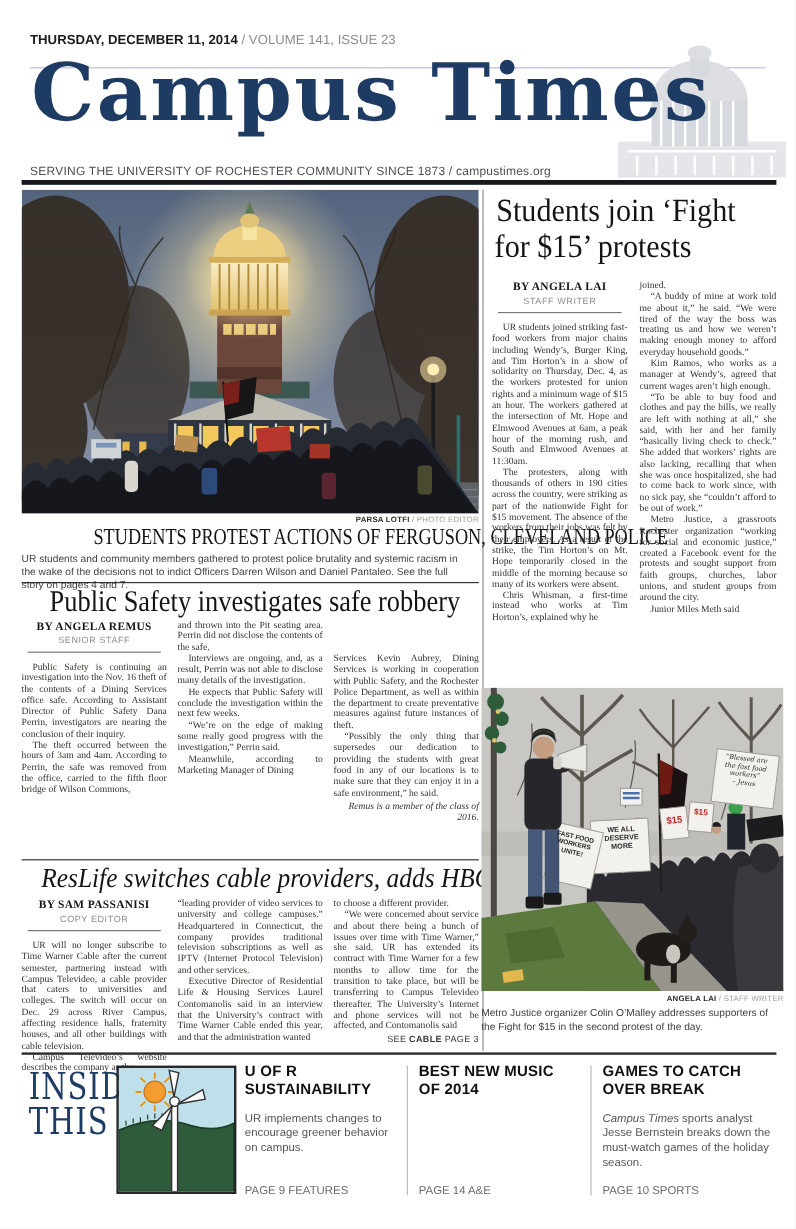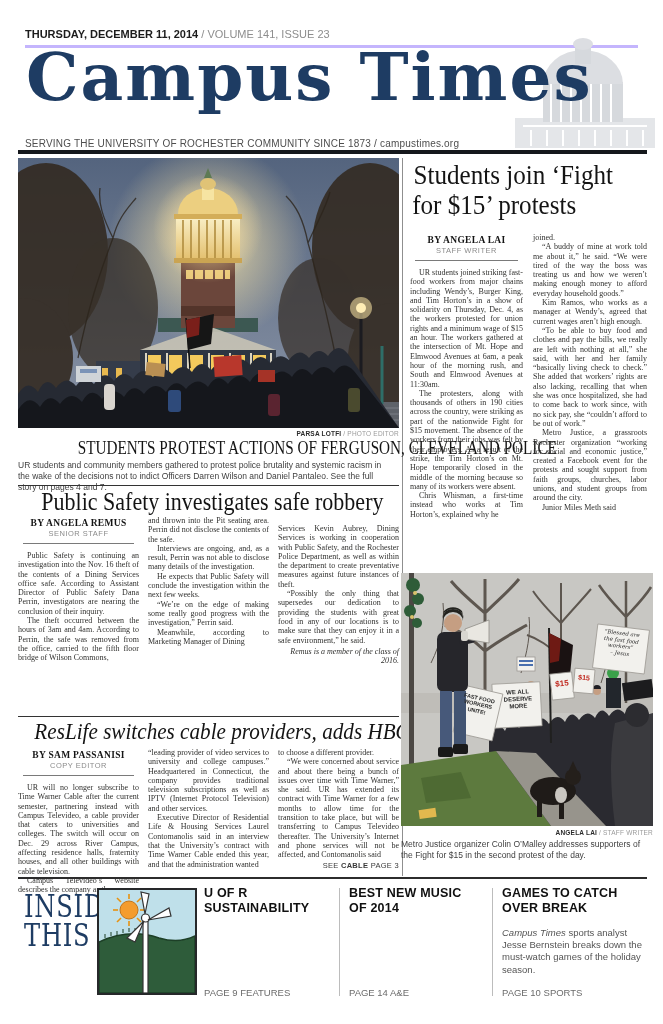--- a/index.html
+++ b/index.html
@@ -1,21 +1,21 @@
 <!DOCTYPE html>
 <html><head>
 <meta charset="utf-8">
 <style>
   html,body{margin:0;padding:0;background:#e8e8e8;}
   .page{position:relative;width:663px;height:1024px;background:#ffffff;overflow:hidden;
         font-family:"Liberation Serif",serif;color:#2e2e2e;margin:0 auto;}
   .abs{position:absolute;}
   
   .dateline{left:25px;right:25px;top:28px;font:bold 11px "Liberation Sans",sans-serif;color:#1c1c1c;
-            padding-bottom:5px;border-bottom:3px solid #c4b5fd;}
+            padding-bottom:16px;border-bottom:1px solid #c4b5fd;}
   .dateline .muted{font-weight:normal;color:#8d8d8d;}
   .mast-title{left:26px;top:38px;font-family:"DejaVu Serif",serif;font-weight:bold;
               font-size:66px;line-height:1.2;color:#1e3c63;letter-spacing:2px;white-space:nowrap;}
   .dome-mark{right:0;top:34px;}
   .tagline{left:25px;top:138px;font:10px "Liberation Sans",sans-serif;color:#4e4e4e;letter-spacing:.2px;}
   .mast-rule{left:18px;right:16px;top:150px;height:4px;background:#15181c;}
   
   .hl{font-family:"Liberation Serif",serif;color:#141414;text-align:left;}
   .squeeze{display:inline-block;transform:scaleX(.88);transform-origin:center;white-space:nowrap;}
   .byline{ text-align:center;margin:2px auto 7px;width:92%;padding-bottom:5px;border-bottom:1px solid #7a7a7a;}
@@ -231,21 +231,21 @@
     <p>Public Safety is continuing an investigation into the Nov. 16 theft of the contents of a Dining Services office safe. According to Assistant Director of Public Safety Dana Perrin, investigators are nearing the conclusion of their inquiry.</p>
     <p>The theft occurred between the hours of 3am and 4am. According to Perrin, the safe was removed from the office, carried to the fifth floor bridge of Wilson Commons,</p>
   </div>
   <div class="abs col" style="left:148px;top:516px;width:121px;">
     <p class="noind">and thrown into the Pit seating area. Perrin did not disclose the contents of the safe.</p>
     <p>Interviews are ongoing, and, as a result, Perrin was not able to disclose many details of the investigation.</p>
     <p>He expects that Public Safety will conclude the investigation within the next few weeks.</p>
     <p>“We’re on the edge of making some really good progress with the investigation,” Perrin said.</p>
     <p>Meanwhile, according to Marketing Manager of Dining</p>
   </div>
-  <div class="abs col" style="left:278px;top:524px;width:121px;">
+  <div class="abs col" style="left:278px;top:544px;width:121px;">
     <p class="noind">Services Kevin Aubrey, Dining Services is working in cooperation with Public Safety, and the Rochester Police Department, as well as within the department to create preventative measures against future instances of theft.</p>
     <p>“Possibly the only thing that supersedes our dedication to providing the students with great food in any of our locations is to make sure that they can enjoy it in a safe environment,” he said.</p>
     <p class="note">Remus is a member of the class of 2016.</p>
   </div>
 
   <div class="abs" style="left:18px;top:716px;width:381px;border-top:1px solid #333;"></div>
 
   <div class="abs hl" style="left:18px;top:719px;width:381px;font-size:23px;font-style:italic;">
     <span class="squeeze" style="transform:scaleX(.92);">ResLife switches cable providers, adds HBO</span>
   </div>
@@ -426,20 +426,21 @@
       <rect x="44" y="30" width="5" height="73" fill="#ffffff" stroke="#333" stroke-width="1.2"></rect>
       <circle cx="46.5" cy="28" r="4" fill="#fff" stroke="#333" stroke-width="1.2"></circle>
       <path d="M46,24 L42,2 L50,4 Z" fill="#fff" stroke="#333" stroke-width="1.2"></path>
       <path d="M49,30 L70,18 L72,26 Z" fill="#fff" stroke="#333" stroke-width="1.2"></path>
       <path d="M45,31 L28,48 L36,52 Z" fill="#fff" stroke="#333" stroke-width="1.2"></path>
     </svg>
   </div>
 
   <div class="abs ct-item" style="left:204px;width:128px;">
     <div class="ct-title">U OF R SUSTAINABILITY</div>
+    <div class="ct-blurb"> UR implements changes to encourage greener behavior on campus.</div>
     <div class="ct-page">PAGE 9 FEATURES</div>
   </div>
   <div class="abs vrule" style="left:339px;top:888px;height:108px;background:#bcbcbc;"></div>
   <div class="abs ct-item" style="left:349px;width:132px;">
     <div class="ct-title">BEST NEW MUSIC OF 2014</div>
     <div class="ct-page">PAGE 14 A&amp;E</div>
   </div>
   <div class="abs vrule" style="left:492px;top:888px;height:108px;background:#bcbcbc;"></div>
   <div class="abs ct-item" style="left:502px;width:150px;">
     <div class="ct-title">GAMES TO CATCH OVER BREAK</div>

